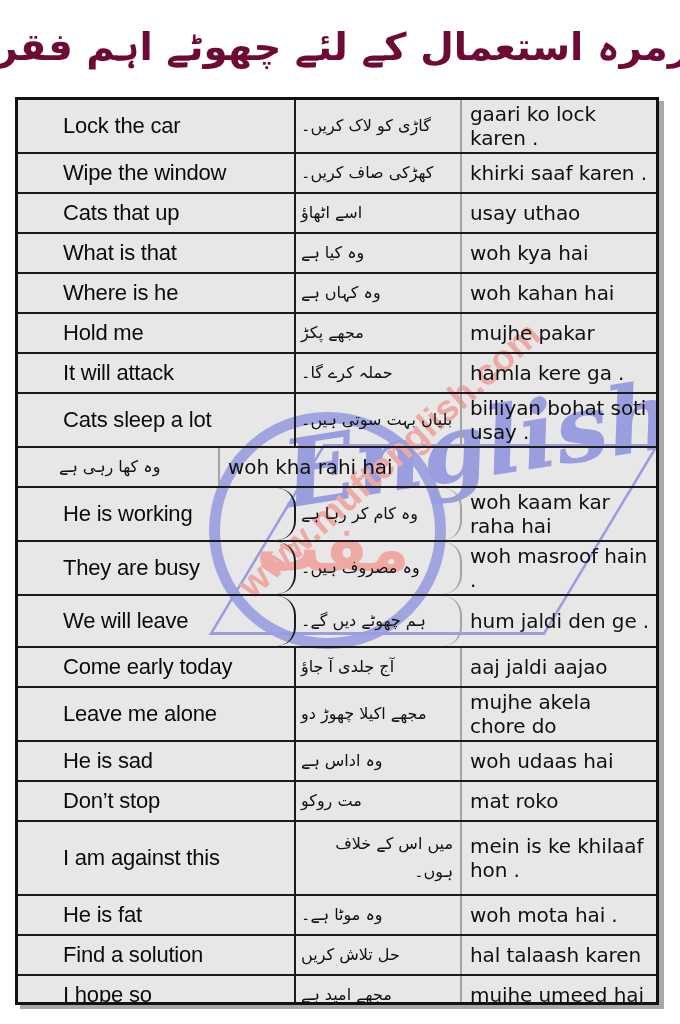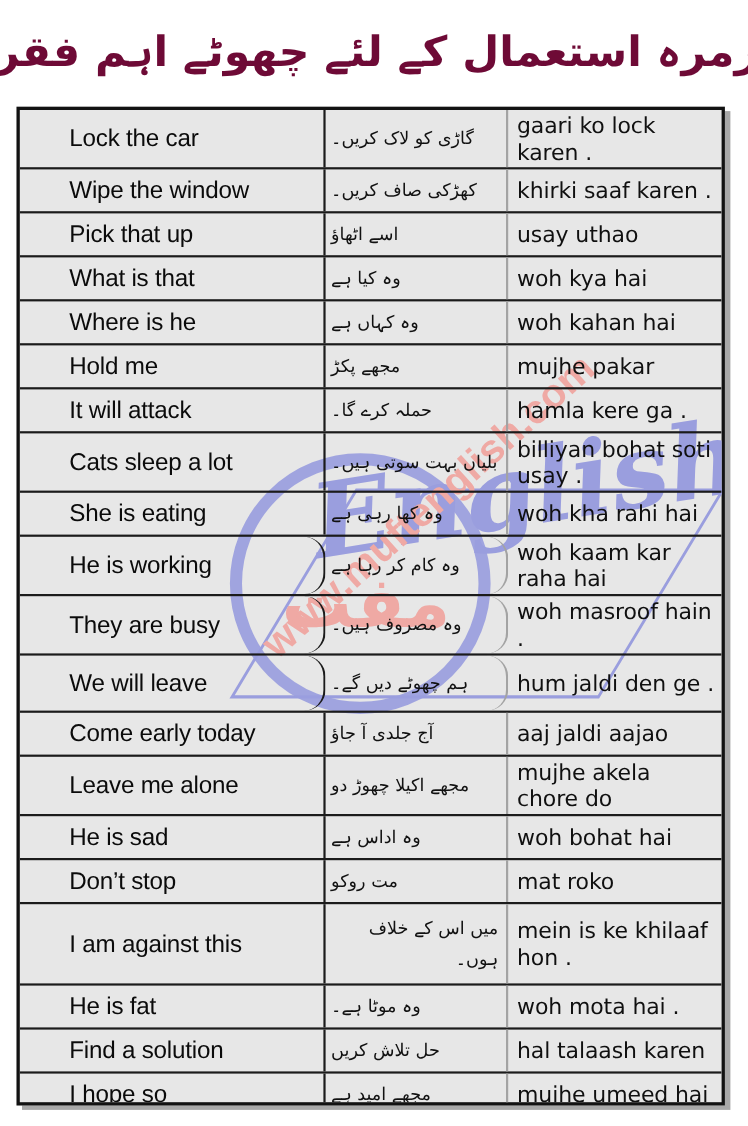--- a/index.html
+++ b/index.html
@@ -180,21 +180,21 @@
           <div class="c-en">Lock the car</div>
           <div class="c-ur">گاڑی کو لاک کریں۔</div>
           <div class="c-rm">gaari ko lock karen .</div>
         </div>
         <div class="row">
           <div class="c-en">Wipe the window</div>
           <div class="c-ur">کھڑکی صاف کریں۔</div>
           <div class="c-rm">khirki saaf karen .</div>
         </div>
         <div class="row">
-          <div class="c-en">Pick that up</div>
+          <div class="c-en">Cats that up</div>
           <div class="c-ur">اسے اٹھاؤ</div>
           <div class="c-rm">usay uthao</div>
         </div>
         <div class="row">
           <div class="c-en">What is that</div>
           <div class="c-ur">وہ کیا ہے</div>
           <div class="c-rm">woh kya hai</div>
         </div>
         <div class="row">
           <div class="c-en">Where is he</div>
@@ -210,21 +210,20 @@
           <div class="c-en">It will attack</div>
           <div class="c-ur">حملہ کرے گا۔</div>
           <div class="c-rm">hamla kere ga .</div>
         </div>
         <div class="row">
           <div class="c-en">Cats sleep a lot</div>
           <div class="c-ur">بلیاں بہت سوتی ہیں۔</div>
           <div class="c-rm">billiyan bohat soti usay .</div>
         </div>
         <div class="row">
-          <div class="c-en">She is eating</div>
           <div class="c-ur">وہ کھا رہی ہے</div>
           <div class="c-rm">woh kha rahi hai</div>
         </div>
         <div class="row tall">
           <div class="c-en">He is working</div>
           <div class="c-ur">وہ کام کر رہا ہے</div>
           <div class="c-rm">woh kaam kar raha hai</div>
         </div>
         <div class="row tall">
           <div class="c-en">They are busy</div>
@@ -242,21 +241,21 @@
           <div class="c-rm">aaj jaldi aajao</div>
         </div>
         <div class="row">
           <div class="c-en">Leave me alone</div>
           <div class="c-ur">مجھے اکیلا چھوڑ دو</div>
           <div class="c-rm">mujhe akela chore do</div>
         </div>
         <div class="row">
           <div class="c-en">He is sad</div>
           <div class="c-ur">وہ اداس ہے</div>
-          <div class="c-rm">woh bohat hai</div>
+          <div class="c-rm">woh udaas hai</div>
         </div>
         <div class="row">
           <div class="c-en">Don’t stop</div>
           <div class="c-ur">مت روکو</div>
           <div class="c-rm">mat roko</div>
         </div>
         <div class="row xtall">
           <div class="c-en">I am against this</div>
           <div class="c-ur">میں اس کے خلاف ہوں۔</div>
           <div class="c-rm">mein is ke khilaaf hon .</div>

